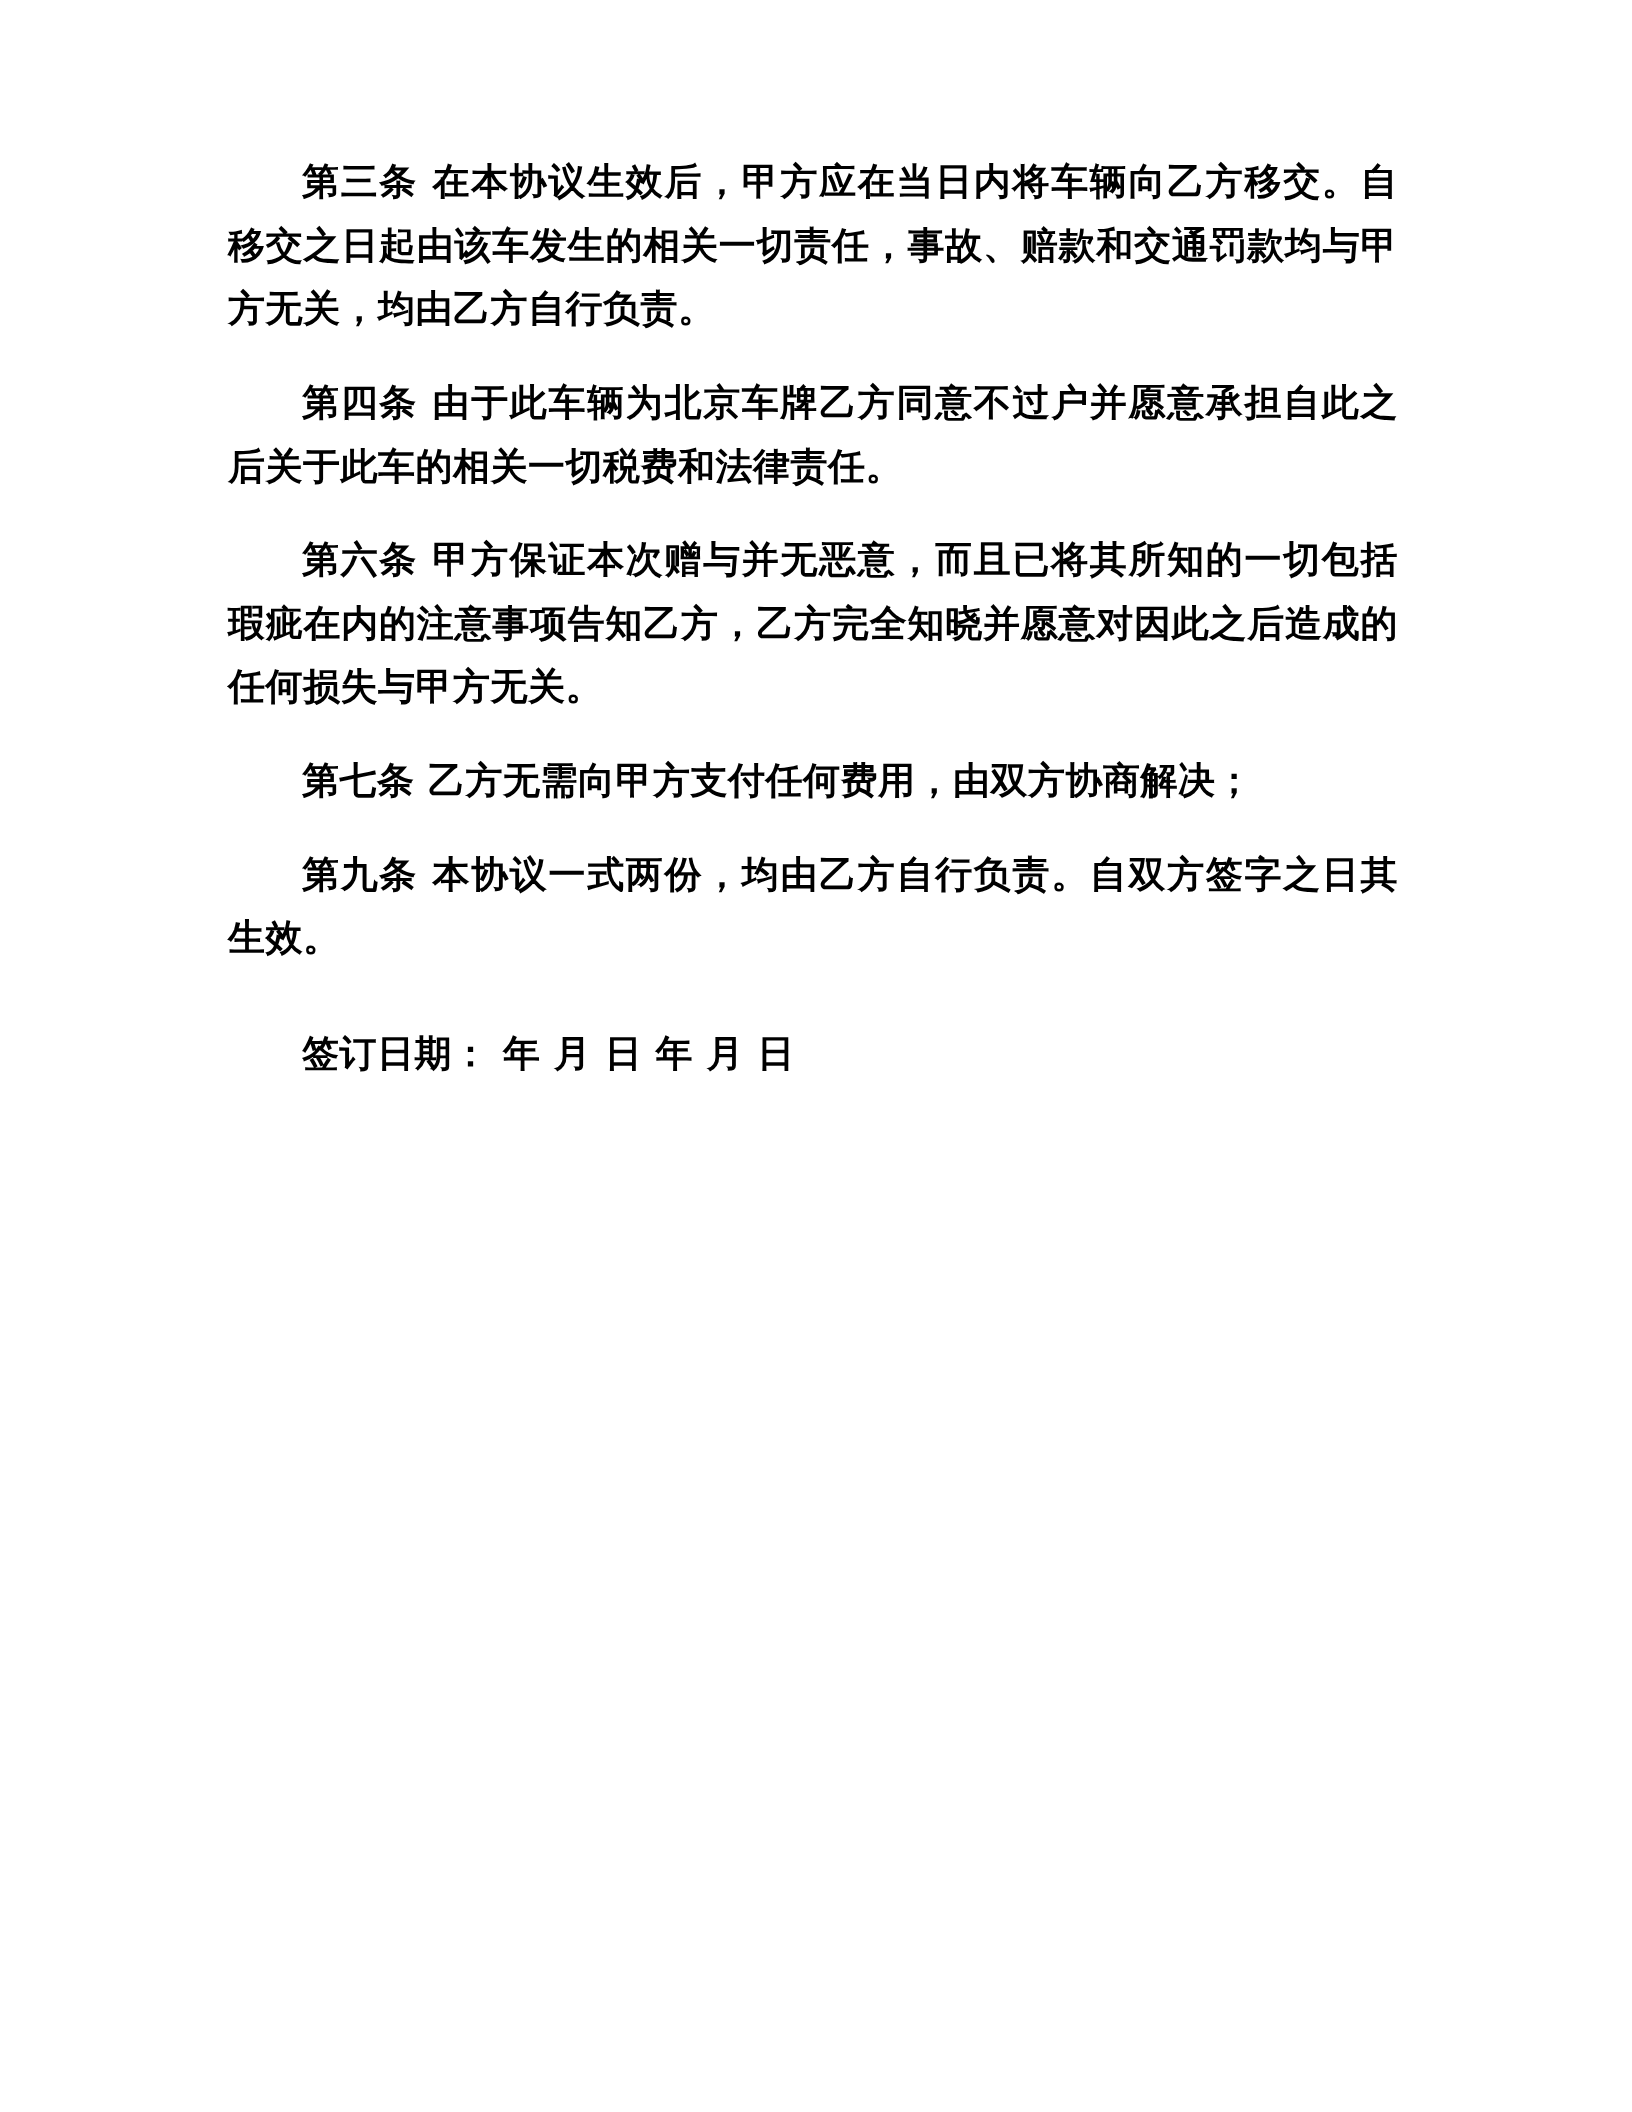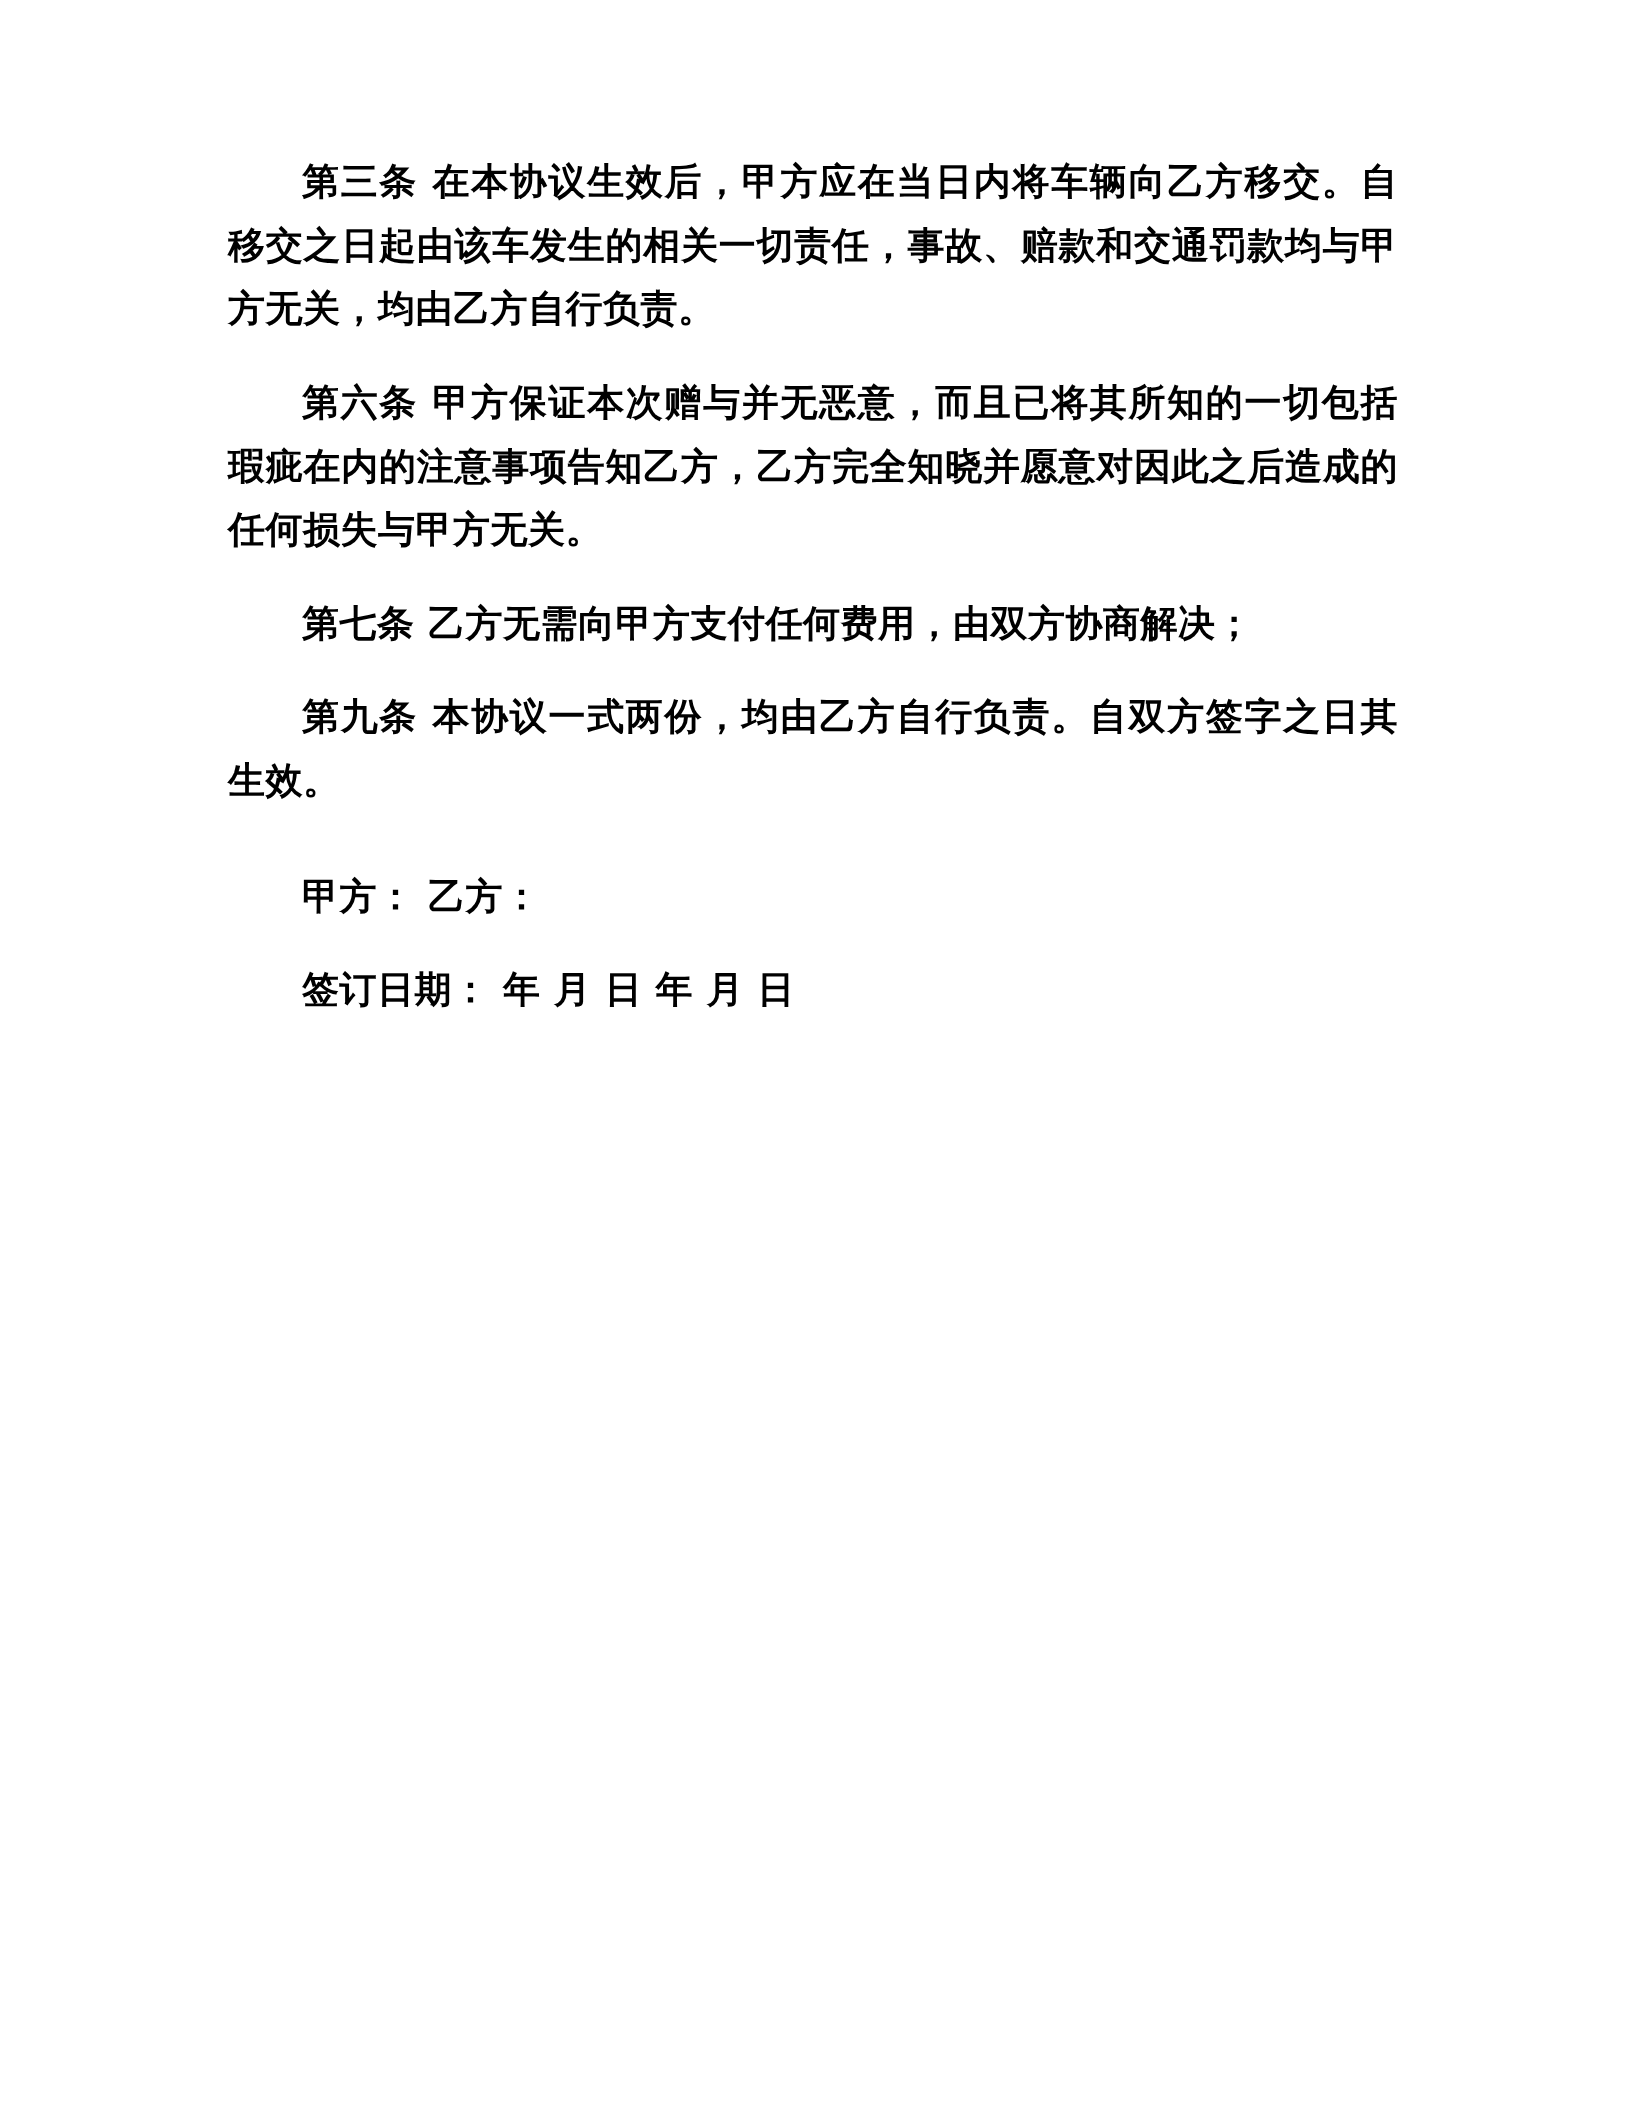--- a/index.html
+++ b/index.html
@@ -50,23 +50,23 @@
     height: 22px;
   }
 </style>
 </head>
 <body>
 
 <div class="page">
   <div class="doc-body">
 
     <p class="para">第三条 在本协议生效后，甲方应在当日内将车辆向乙方移交。自移交之日起由该车发生的相关一切责任，事故、赔款和交通罚款均与甲方无关，均由乙方自行负责。</p>
+    <p class="para">第四条 由于此车辆为北京车牌乙方同意不过户并愿意承担自此之后关于此车的相关一切税费和法律责任。</p>
     <p class="para">第六条 甲方保证本次赠与并无恶意，而且已将其所知的一切包括瑕疵在内的注意事项告知乙方，乙方完全知晓并愿意对因此之后造成的任何损失与甲方无关。</p>
     <p class="para">第七条 乙方无需向甲方支付任何费用，由双方协商解决；</p>
     <p class="para">第九条 本协议一式两份，均由乙方自行负责。自双方签字之日其生效。</p>
 
     <div class="spacer-sig"></div>
 
-    <p class="sig-line">甲方：  乙方：</p>
     <p class="sig-line">签订日期： 年 月 日 年 月 日</p>
 
   </div>
 </div>
 
 </body></html>

